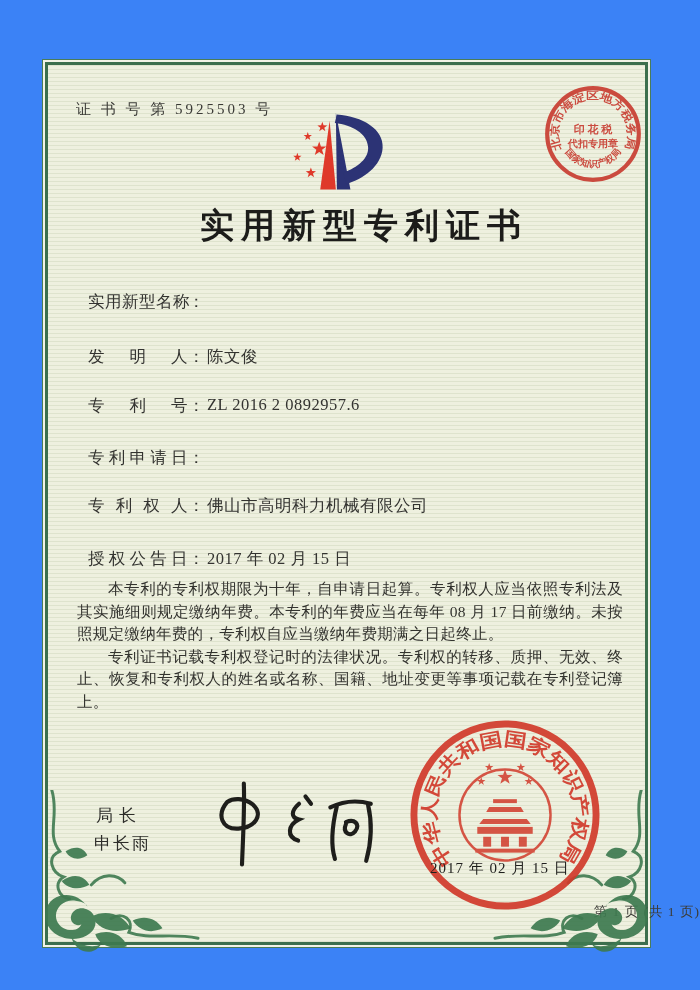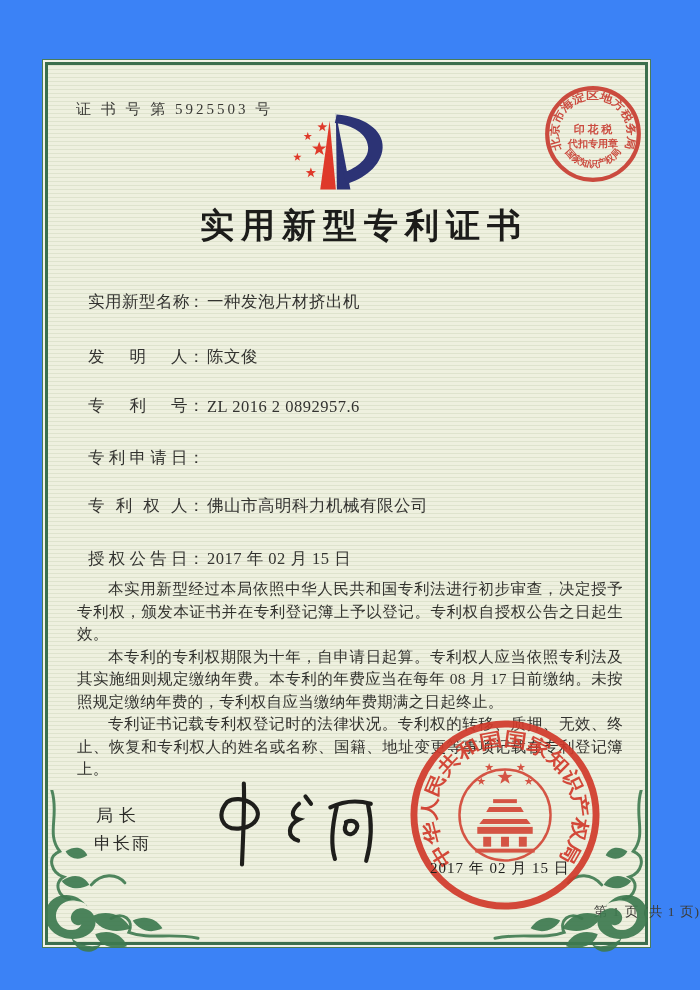--- a/index.html
+++ b/index.html
@@ -22,21 +22,21 @@
   }
   .abs{position:absolute;}
   .cert-no{
     left:76px;top:100px;font-size:15px;letter-spacing:3px;color:#3a3a36;
   }
   .title{
     left:0;right:0;top:203px;text-align:center;
     font-size:34px;font-weight:bold;letter-spacing:7px;color:#1c1c1a;margin-left:28px;
   }
   .field-row{
-    left:88px;display:flex;align-items:flex-end;
+    left:88px;display:flex;align-items:flex-start;
     font-size:16.5px;color:#333330;letter-spacing:0.5px;white-space:nowrap;
   }
   .field-row .lbl{display:inline-block;width:100px;text-align:justify;text-align-last:justify;}
   .field-row .colon{display:inline-block;margin-right:2px;}
   .body-text{
     left:77px;width:546px;top:578px;
     font-size:15.5px;line-height:22.5px;color:#33332f;
     text-align:justify;letter-spacing:0.3px;
   }
   .body-text p{margin:0;text-indent:2em;}
@@ -131,21 +131,20 @@
     </text>
     <text x="60" y="59" text-anchor="middle" font-size="12" font-weight="bold" fill="#c7352a">印 花 税</text>
     <text x="60" y="74" text-anchor="middle" font-size="11" font-weight="bold" fill="#c7352a">代扣专用章</text>
   </svg>
 
   <div class="abs title">实用新型专利证书</div>
 
   <div class="abs field-row" style="top:291px">
     <span class="lbl">实用新型名称</span>
       <span class="colon">：</span>
-      <span class="val">一种发泡片材挤出机</span>
   </div>
   <div class="abs field-row" style="top:346px">
     <span class="lbl">发明人</span>
       <span class="colon">：</span>
       <span class="val">陈文俊</span>
   </div>
   <div class="abs field-row" style="top:395px">
     <span class="lbl">专利号</span>
       <span class="colon">：</span>
       <span class="val">ZL 2016 2 0892957.6</span>
@@ -159,21 +158,20 @@
       <span class="colon">：</span>
       <span class="val">佛山市高明科力机械有限公司</span>
   </div>
   <div class="abs field-row" style="top:548px">
     <span class="lbl">授权公告日</span>
       <span class="colon">：</span>
       <span class="val">2017 年 02 月 15 日</span>
   </div>
 
   <div class="abs body-text">
-    <p>本实用新型经过本局依照中华人民共和国专利法进行初步审查，决定授予专利权，颁发本证书并在专利登记簿上予以登记。专利权自授权公告之日起生效。</p>
     <p>本专利的专利权期限为十年，自申请日起算。专利权人应当依照专利法及其实施细则规定缴纳年费。本专利的年费应当在每年 08 月 17 日前缴纳。未按照规定缴纳年费的，专利权自应当缴纳年费期满之日起终止。</p>
     <p>专利证书记载专利权登记时的法律状况。专利权的转移、质押、无效、终止、恢复和专利权人的姓名或名称、国籍、地址变更等事项记载在专利登记簿上。</p>
   </div>
 
   <div class="abs director-title">局长</div>
   <div class="abs director-name">申长雨</div>
 
   <svg class="abs signature" viewBox="0 0 200 100">
     <g fill="none" stroke="#1e1e1b" stroke-width="4.5" stroke-linecap="round">
       <path d="M52,6 C53,34 51,66 50,94"></path>

